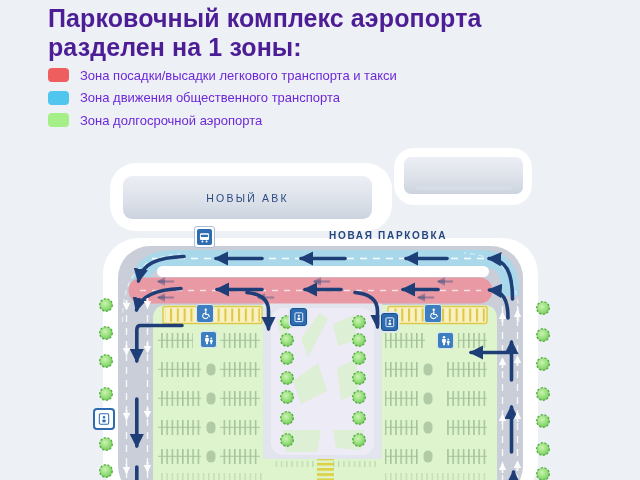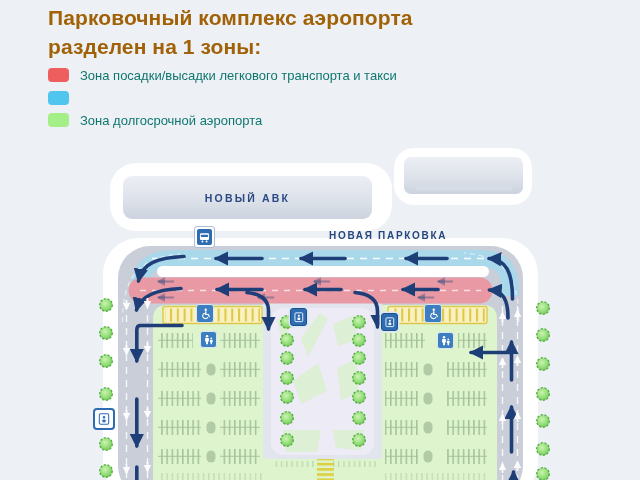--- a/index.html
+++ b/index.html
@@ -1,31 +1,31 @@
 <!DOCTYPE html>
 <html><head>
 <meta charset="utf-8">
 <style>
   html,body{margin:0;padding:0;}
   body{background:#edf1f6;font-family:"Liberation Sans","DejaVu Sans",sans-serif;}
   .stage{position:relative;width:640px;height:480px;overflow:hidden;background:#edf1f6;}
   
   .hdr{position:absolute;left:48px;top:4px;z-index:10;}
-  .hdr h1{margin:0;font-size:21px;line-height:28.5px;font-weight:bold;color:#a16207;letter-spacing:.1px;}
+  .hdr h1{margin:0;font-size:25px;line-height:28.5px;font-weight:bold;color:#4c1d95;letter-spacing:.1px;}
   .legend{position:absolute;left:48px;top:68px;margin:0;padding:0;list-style:none;z-index:10;}
   .legend li{display:flex;align-items:center;height:14px;margin-bottom:8.5px;}
   .sw{width:21px;height:14px;border-radius:4px;margin-right:11px;flex:0 0 auto;}
-  .legend .lbl{font-size:13px;font-weight:500;color:#0f766e;white-space:nowrap;}
+  .legend .lbl{font-size:13px;font-weight:500;color:#6d28d9;white-space:nowrap;}
   
   .mapsvg{position:absolute;left:0;top:0;z-index:1;pointer-events:none;}
   .abs{position:absolute;}
   .bwrap{background:#fff;z-index:4;}
   .bldg{background:linear-gradient(180deg,#eceff4 0%,#dde2ea 55%,#ccd3de 100%);z-index:5;
         display:flex;align-items:center;justify-content:center;}
-  .blabel{font-size:10.5px;font-weight:bold;letter-spacing:2.2px;color:#2b4a84;}
+  .blabel{font-size:10.5px;font-weight:normal;letter-spacing:2.2px;color:#2b4a84;}
   .smudge{position:absolute;left:9%;bottom:4px;width:82%;height:4px;background:#d7dde6;border-radius:2px;filter:blur(.7px);}
   .maplabel{position:absolute;font-size:10px;font-weight:bold;letter-spacing:1.7px;color:#26477e;z-index:6;white-space:nowrap;padding-left:45px;}
   
   .ic{position:absolute;z-index:7;border-radius:3px;display:flex;align-items:center;justify-content:center;box-sizing:border-box;}
   .ic svg{display:block;width:78%;height:78%;}
   .ic-blue{background:#3d7ec0;border:1.5px solid #d9e6f3;color:#fff;}
   .ic-deep{background:#2e6cb2;border:1px solid #1d4f8c;box-shadow:0 0 0 1.5px #dce7f4;color:#fff;}
   .ic-out{background:#fff;border:2px solid #2e6cb2;border-radius:4px;color:#2e6cb2;}
   .busstop{background:#fff;border:1px solid #a9bdd9;}
   .busstop .inner{width:15px;height:16px;background:#2e6cb2;border-radius:2px;display:flex;align-items:center;justify-content:center;}
@@ -227,20 +227,21 @@
   <div class="hdr">
     <h1><span>Парковочный комплекс аэропорта</span><br><span>разделен на 1 зоны:</span></h1>
   </div>
   <ul class="legend">
     <li>
       <span class="sw" style="background: rgb(239, 94, 94);"></span>
       <span class="lbl">Зона посадки/высадки легкового транспорта и такси</span>
     </li>
     <li>
       <span class="sw" style="background: rgb(80, 197, 238);"></span>
+      <span class="lbl">Зона движения общественного транспорта</span>
     </li>
     <li>
       <span class="sw" style="background: rgb(165, 239, 137);"></span>
       <span class="lbl">Зона долгосрочной аэропорта</span>
     </li>
   </ul>
 
   <div class="abs bwrap" style="left:110px;top:163px;width:282px;height:68px;border-radius:26px;"></div>
   <div class="abs bldg" style="left:123px;top:176px;width:249px;height:43px;border-radius:9px;">
     <span class="blabel">НОВЫЙ АВК</span>

